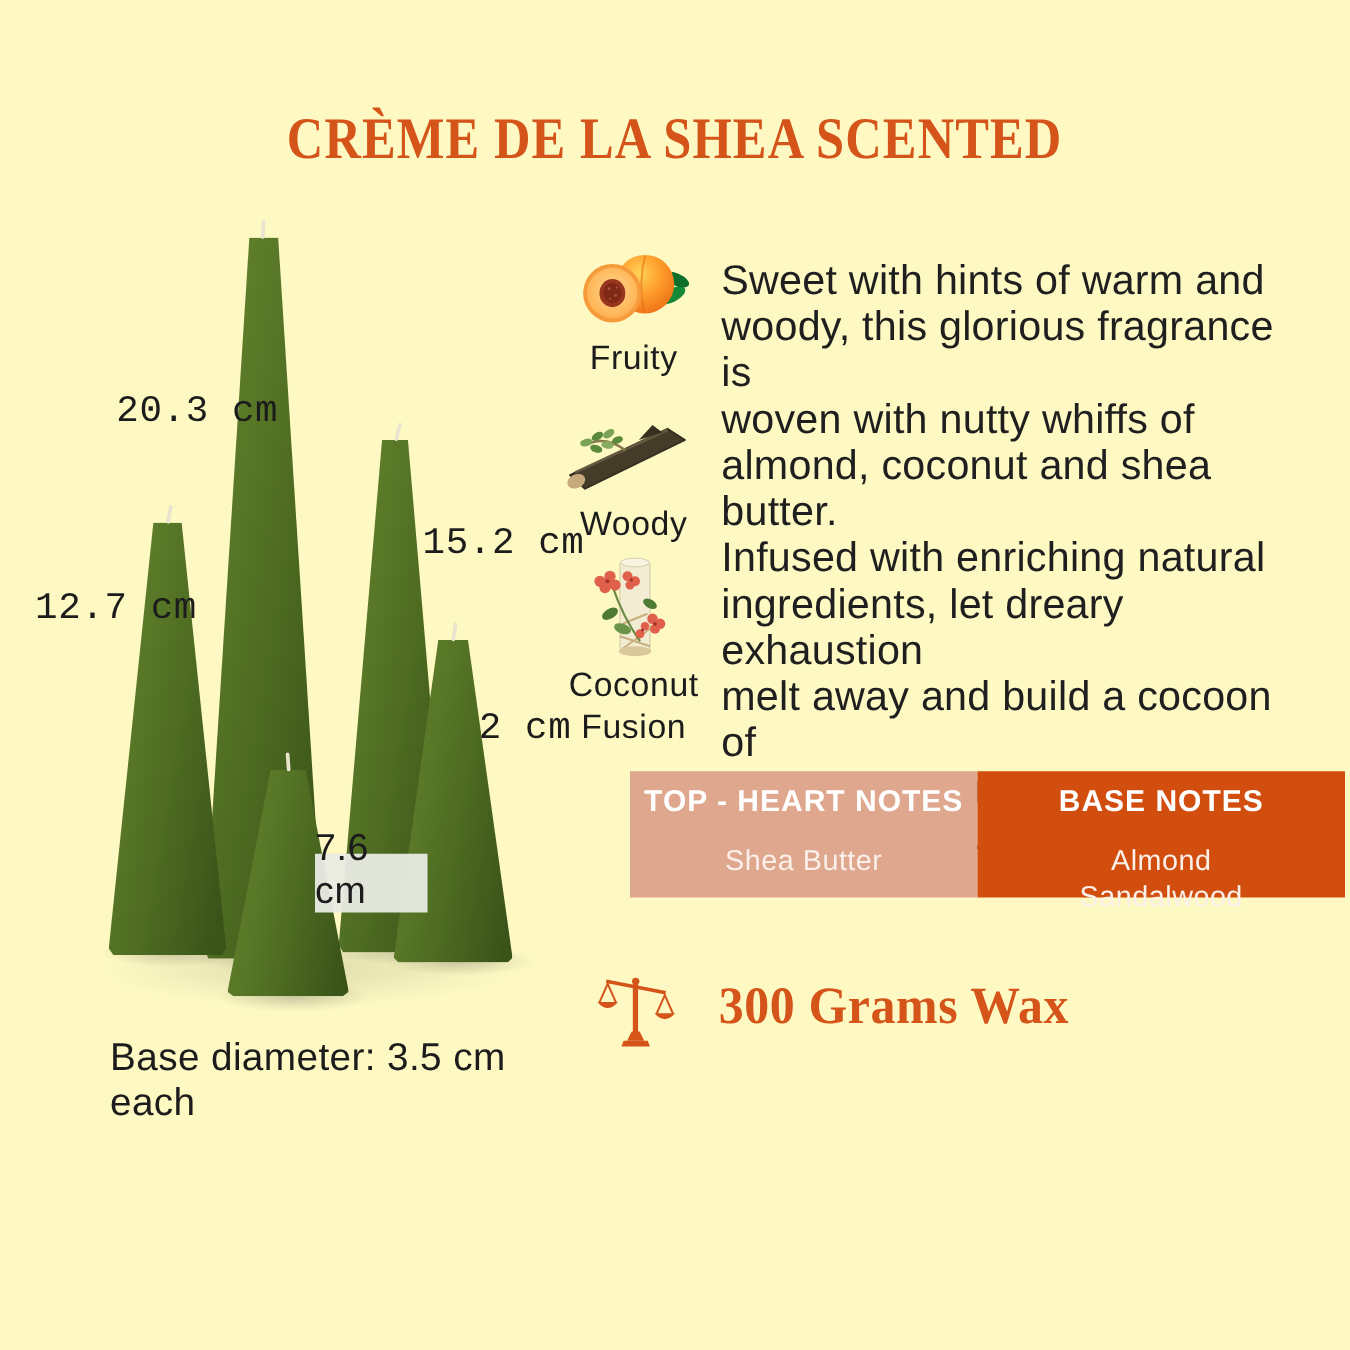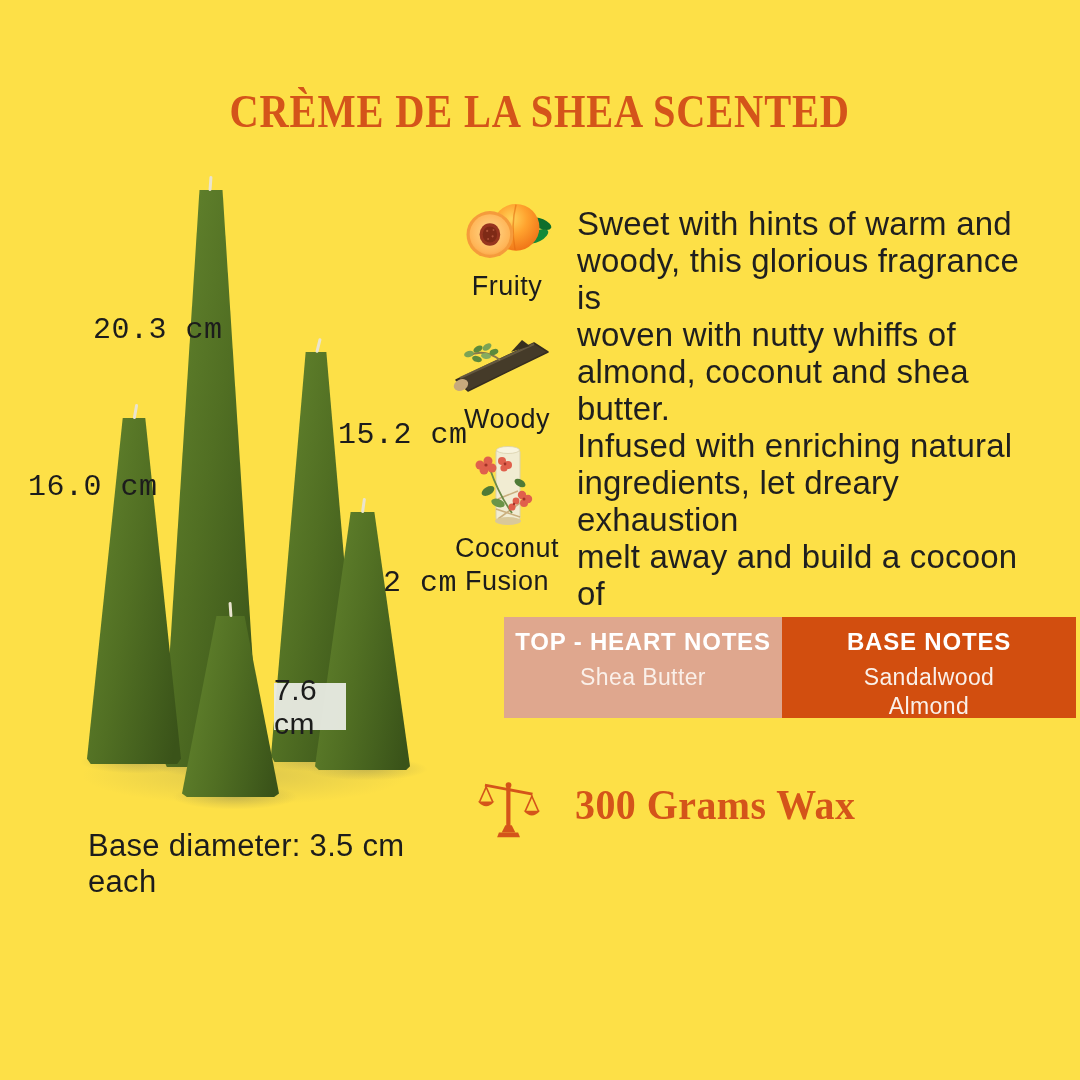--- a/index.html
+++ b/index.html
@@ -41,22 +41,22 @@
   .wick.w5 { left:229px; top:602px; transform:rotate(-4deg); }
   .cshadow { position:absolute; border-radius:50%; z-index:0;
     background:radial-gradient(ellipse at 50% 50%, rgba(95,100,85,0.30), rgba(95,100,85,0) 68%); }
 
   
   .mlabel { position:absolute; font-size:30px; letter-spacing:0.5px; color:#1C1C1C; z-index:6;font-family:Liberation Mono, monospace; }
   .m1 { left:93px;  top:313px; }
   .m2 { left:338px; top:418px; }
   .m3 { left:28px;  top:470px; }
   .m4 { left:383px; top:566px; }
-  .m5-box { position:absolute; left:252px; top:683px; width:72px; height:47px; z-index:6;
-    background:rgba(233,235,228,0.95); display:flex; align-items:center; justify-content:center;margin-left:22px; }
+  .m5-box { position:absolute; left:252px; top:683px; width:90px; height:47px; z-index:6;
+    background:rgba(233,235,228,0.95); display:flex; align-items:flex-end; justify-content:center; }
   .m5-box .mtext { font-size:30px; letter-spacing:0.5px; color:#1C1C1C; }
   .base-note { position:absolute; left:88px; top:828px; font-size:31px; letter-spacing:0.3px; color:#1C1C1C; z-index:6; }
 
   
   .scent-icon { position:absolute; }
   .peach   { left:462px; top:200px; width:90px; height:60px; }
   .branch  { left:448px; top:330px; width:110px; height:64px; }
   .floral  { left:468px; top:443px; width:72px; height:84px; }
   .cat-label { position:absolute; width:110px; text-align:center; font-size:27px; letter-spacing:0.5px; color:#1C1C1C; line-height:33px; }
   .lab-fruity { left:452px; top:270px; }
@@ -67,32 +67,32 @@
     font-size:33px; line-height:37px; color:#1F1F1F; letter-spacing:0.2px;
     white-space:pre-line; }
 
   
   .notes-table { position:absolute; left:475px; top:617px; width:572px; height:101px; display:flex; z-index:2;padding-left:29px; }
   .cell { height:100%; text-align:center; color:#FFFFFF; }
   .cell-left  { width:278px; }
   .cell-right { width:294px; }
   .cell .hdr { margin-top:11px; font-size:24px; font-weight:700; letter-spacing:0.8px; }
   .cell .item { font-size:23px; line-height:29px; color:#FAF0E9; letter-spacing:0.4px; }
-  .cell .items { margin-top:7px; }
+  .cell .items { margin-top:18px; }
 
   
   .scale-svg { position:absolute; left:477px; top:773px; width:64px; height:68px; }
   .weight-label { position:absolute; left:575px; top:781px;
     font-family:"Liberation Serif", serif; font-weight:700; font-size:42px;
     color:#D4541A; letter-spacing:0.5px; transform:scaleX(0.95); transform-origin:0 0; white-space:nowrap; }
 </style>
 </head>
 <body>
 
-<div class="page" style="background: #fde047;">
+<div class="page" style="background: #fef9c3;">
 
   <div class="title-wrap">
     <div class="title">CRÈME DE LA SHEA SCENTED</div>
   </div>
 
   <div class="scene">
     <div class="floor-shadow"></div>
     <div class="cshadow" style="left:150px;top:752px;width:130px;height:26px;"></div>
     <div class="cshadow" style="left:260px;top:748px;width:120px;height:24px;"></div>
     <div class="cshadow" style="left:78px;top:750px;width:120px;height:24px;"></div>
@@ -105,21 +105,21 @@
     <div class="candle c4"></div>
     <div class="candle c5"></div>
     <div class="wick w1"></div>
     <div class="wick w2"></div>
     <div class="wick w3"></div>
     <div class="wick w4"></div>
     <div class="wick w5"></div>
 
     <div class="mlabel m1">20.3 cm</div>
     <div class="mlabel m2">15.2 cm</div>
-    <div class="mlabel m3">16.0 cm</div>
+    <div class="mlabel m3">12.7 cm</div>
     <div class="mlabel m4">2 cm</div>
     <div class="m5-box">
       <span class="mtext">7.6 cm</span>
     </div>
     <div class="base-note">Base diameter: 3.5 cm each</div>
   </div>
 
   <svg class="scent-icon peach" viewBox="0 0 100 66">
     <defs>
       <radialGradient id="pgWhole" cx="40%" cy="32%" r="75%">
@@ -209,22 +209,22 @@
   <div class="notes-table">
     <div class="cell cell-left" style="background: rgb(223, 167, 142);">
       <div class="hdr">TOP - HEART NOTES</div>
       <div class="items">
         <span class="item" style="display:block">Shea Butter</span>
       </div>
     </div>
     <div class="cell cell-right" style="background: rgb(210, 78, 15);">
       <div class="hdr">BASE NOTES</div>
       <div class="items">
+        <span class="item" style="display:block">Almond</span>
         <span class="item" style="display:block">Sandalwood</span>
-        <span class="item" style="display:block">Almond</span>
       </div>
     </div>
   </div>
 
   <svg class="scale-svg" viewBox="0 0 70 72">
     <g fill="#D4541A" stroke="none">
       <circle cx="34.5" cy="12" r="3.2"></circle>
       <rect x="32" y="14" width="4.6" height="44"></rect>
       <path d="M9,10.5 L61,20.5 L60.4,23.5 L8.4,13.5 Z"></path>
       <path d="M10,12 L2,30 L3.6,30.8 L10.8,14.5 Z"></path>

